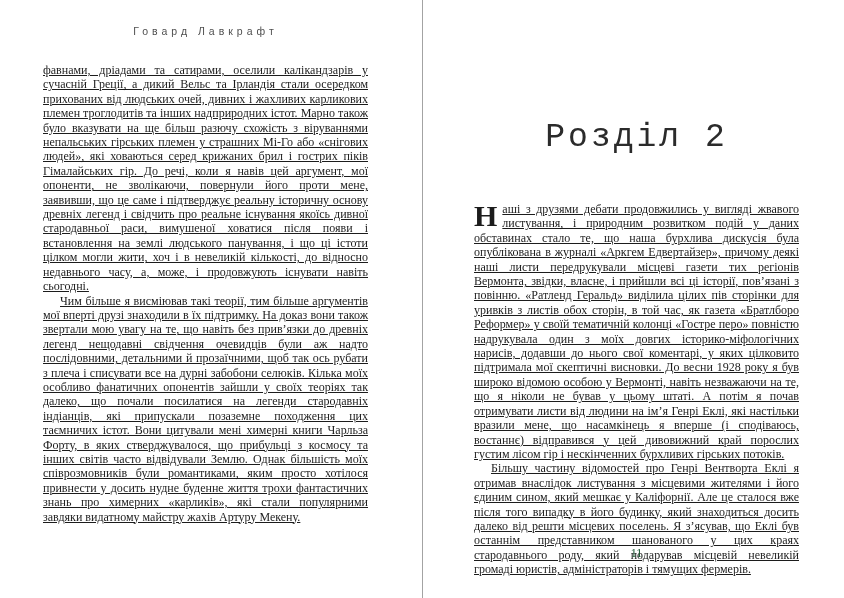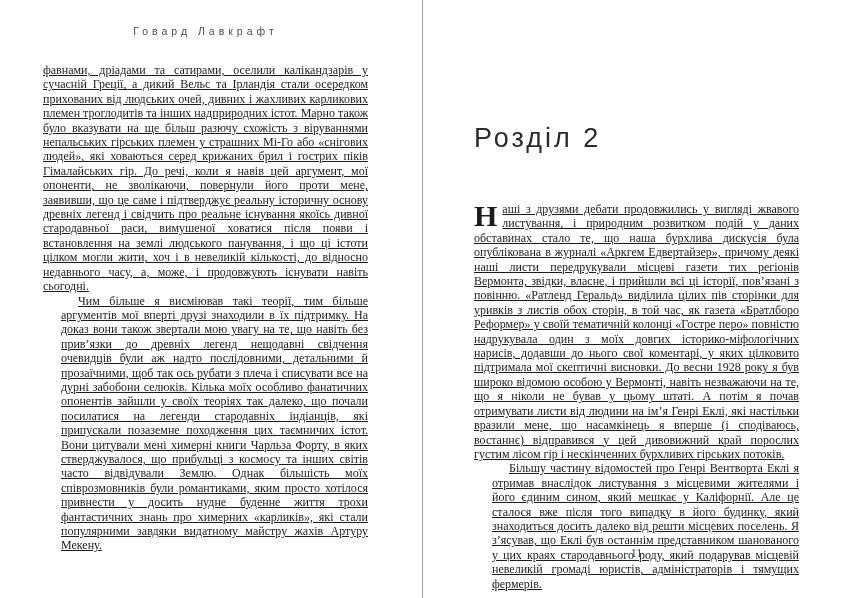--- a/index.html
+++ b/index.html
@@ -50,28 +50,29 @@
     font-size: 12px;
     line-height: 14.4px;
     text-align: justify;
     color: #1c1c1c;
     text-decoration: underline;
   }
   .textblock-left {
     margin: 26px 0 0 43px;
   }
   .textblock p { margin: 0; padding: 0; }
-  .textblock p.indent { text-indent: 17px; margin-left: 18px; }
+  .textblock p.indent { text-indent: 17px; }
   
   .chapter-title {
     margin-top: 118px;
     width: 325px;
     margin-left: 52px;
-    font-family: Liberation Sans, sans-serif;
-    font-size: 27px;
+    text-align: center;
+    font-family: Liberation Mono, monospace;
+    font-size: 33px;
     font-weight: 400;
     letter-spacing: 3px;
     color: #2b2b2b;
     line-height: 40px;
   }
   .textblock-right {
     margin: 44px 0 0 52px;
   }
   .drop-cap {
     float: left;

